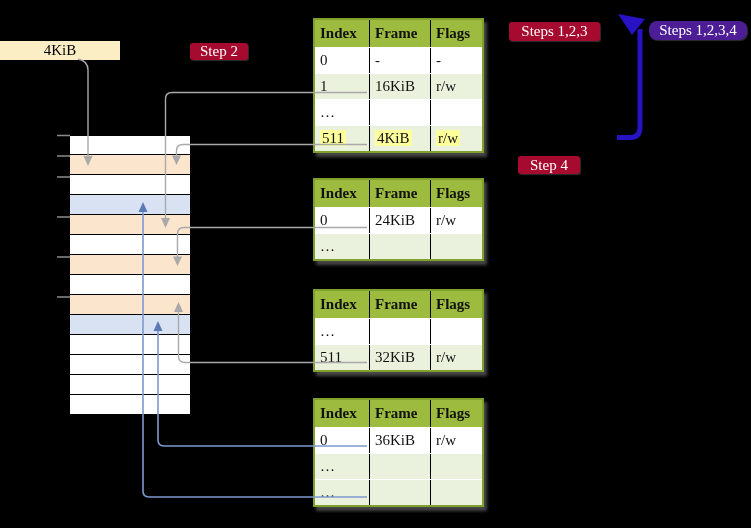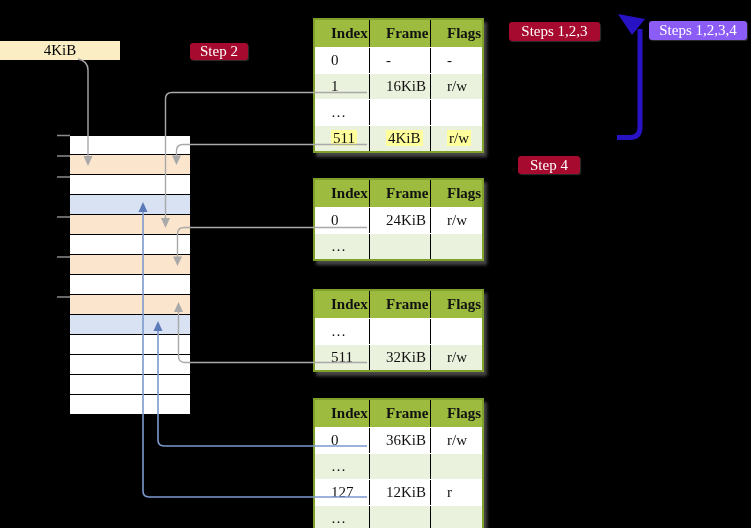--- a/index.html
+++ b/index.html
@@ -19,37 +19,37 @@
     position:absolute;left:0;top:41px;width:120px;height:19px;z-index:3;
     background:#FBEEC5;color:#000;font-size:15px;
     display:flex;align-items:center;justify-content:center;
   }
   .step{
     position:absolute;z-index:3;color:#fff;font-size:15px;border-radius:3px;
     display:flex;align-items:center;justify-content:center;
     box-shadow:1px 1px 1px rgba(90,90,90,.5);
   }
   .step-red{background:#A60A2E;}
-  .step-blue{background:#8b5cf6;}
+  .step-blue{background:#4c1d95;border-radius:8px;}
   .step0{left:190px;top:43px;width:58px;height:17px;}
   .steps123{left:509px;top:22px;width:91px;height:19px;}
   .steps1234{left:649px;top:21px;width:98px;height:19px;}
   .step4{left:518px;top:156px;width:62px;height:18px;}
   
   .ptable{
     position:absolute;left:313px;width:167px;z-index:2;background:#fff;
     border:2px solid #7FA12B;box-sizing:content-box;
     box-shadow:3px 4px 3px rgba(140,140,140,.5);
   }
   .t1{top:18px;} .t2{top:178px;} .t3{top:289px;} .t4{top:398px;}
   .trow{display:grid;grid-template-columns:54px 61px 52px;height:25px;line-height:25px;}
   .thead{background:#9CBB3F;color:#fff;font-weight:bold;height:27px;line-height:27px;}
   .tbody{border-top:1px solid #fff;background:#fff;}
   .tbody.shade{background:#EAF1DC;}
-  .tcell{padding-left:16px;font-size:15px;color:#111;overflow:hidden;white-space:nowrap;
+  .tcell{padding-left:5px;font-size:15px;color:#111;overflow:hidden;white-space:nowrap;
          border-left:1.5px solid #000;box-sizing:border-box;}
   .tcell:first-child{border-left:none;}
   .hl{background:#FFFF9C;padding:0 2px;}
   
   .overlay{position:absolute;left:0;top:0;z-index:6;pointer-events:none;}
 </style>
 </head>
 <body>
 
 <div class="canvas">
@@ -146,25 +146,20 @@
       </div>
       <div class="trow tbody">
         <div class="tcell">0</div>
         <div class="tcell">36KiB</div>
         <div class="tcell">r/w</div>
       </div>
       <div class="trow tbody shade">
         <div class="tcell">…</div>
         <div class="tcell"></div>
         <div class="tcell"></div>
-      </div>
-      <div class="trow tbody">
-        <div class="tcell">127</div>
-        <div class="tcell">12KiB</div>
-        <div class="tcell">r</div>
       </div>
       <div class="trow tbody shade">
         <div class="tcell">…</div>
         <div class="tcell"></div>
         <div class="tcell"></div>
       </div>
     </div>
 
   <svg class="overlay" width="751" height="528" viewBox="0 0 751 528">
 

